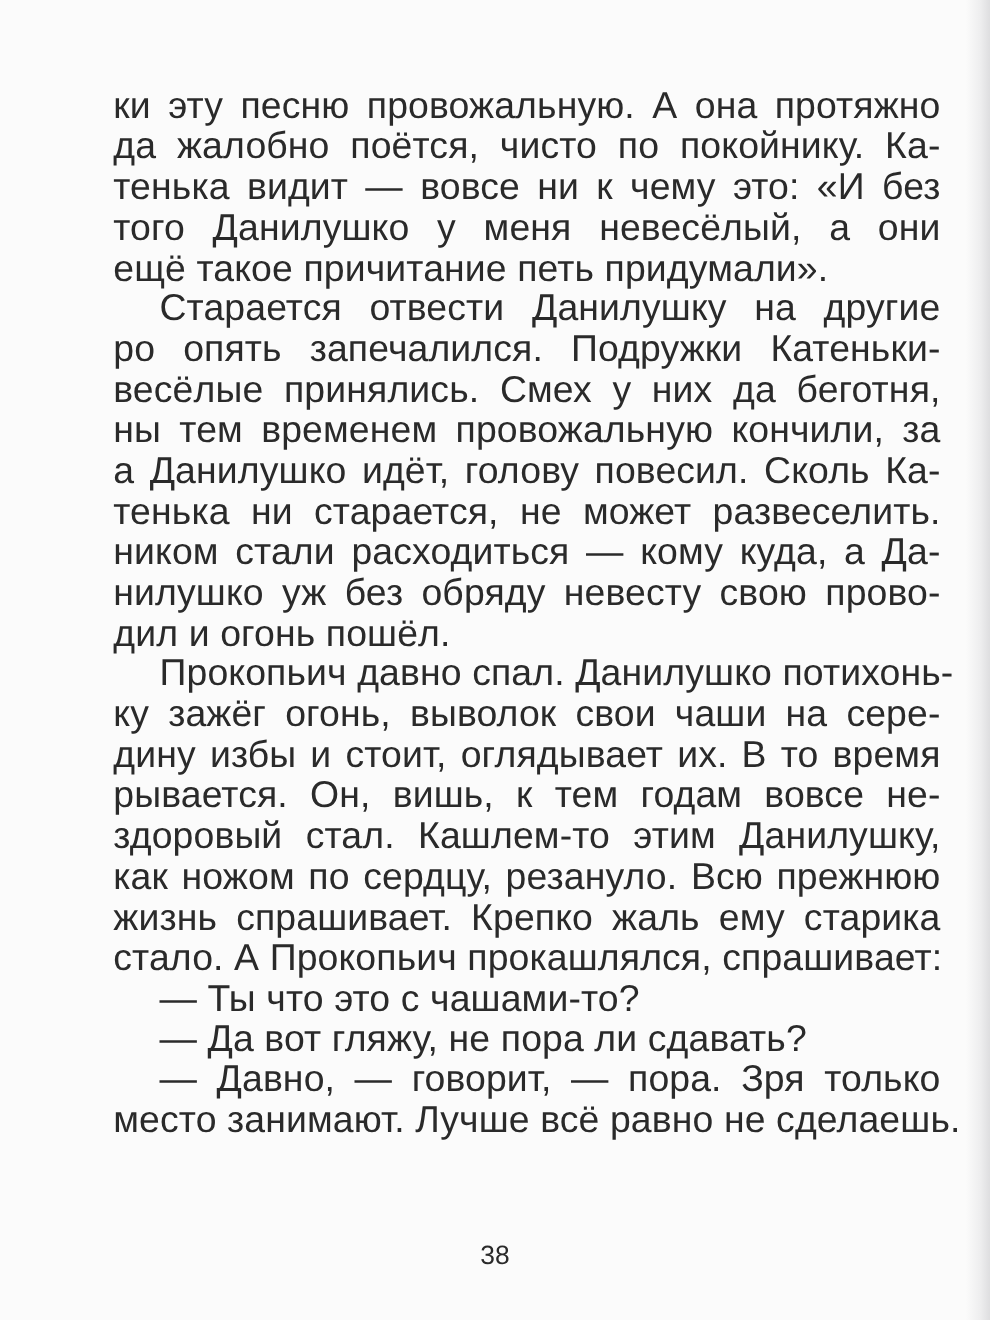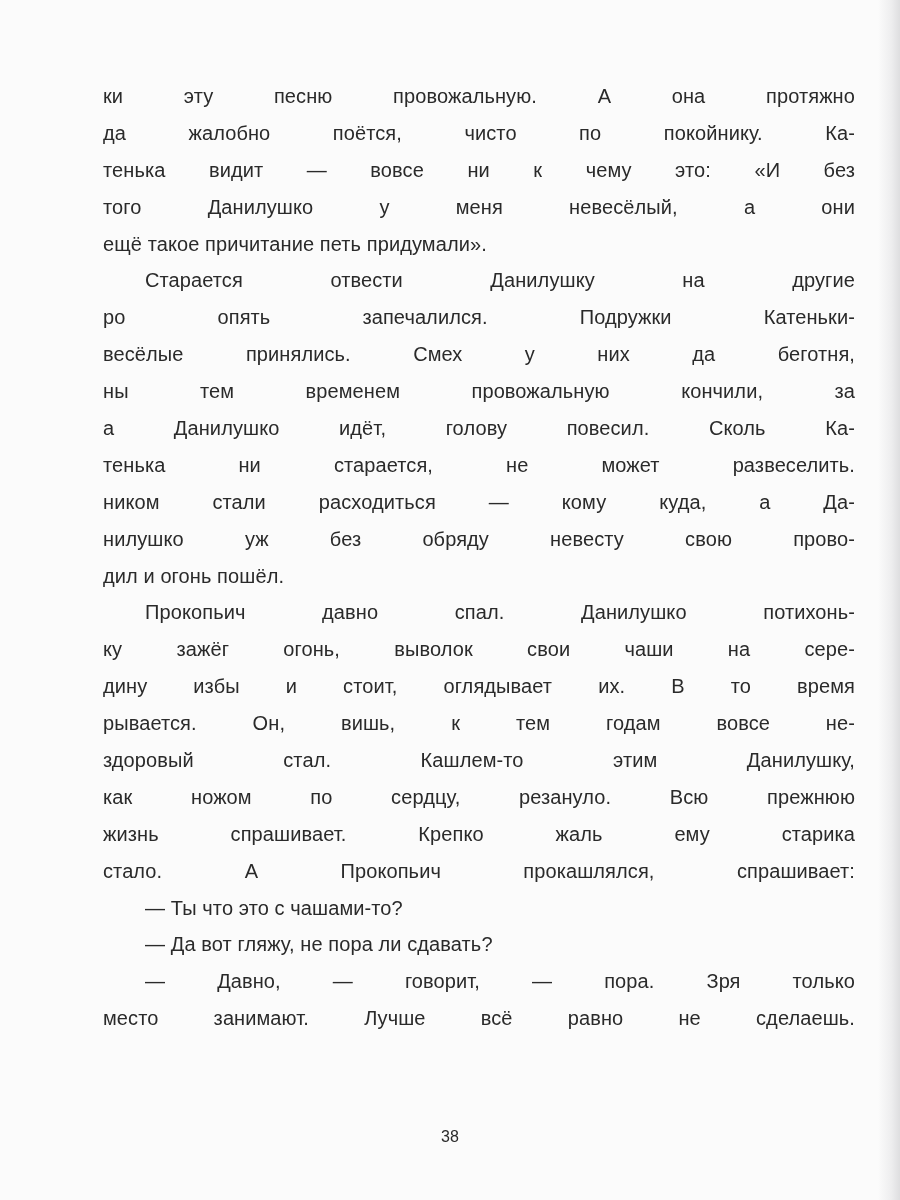--- a/index.html
+++ b/index.html
@@ -22,41 +22,41 @@
       height: 1200px;
       background: linear-gradient(to right, rgba(0,0,0,0) 0%, rgba(120,120,130,0.10) 60%, rgba(90,90,100,0.18) 100%);
     }
     .text-block {
       position: absolute;
       left: 103px;
       top: 78px;
       width: 752px;
     }
     .line {
-      font-size: 20px;
+      font-size: 34px;
       line-height: 36.9px;
       height: 36.9px;
       white-space: nowrap;
       text-align: justify;
       text-align-last: justify;
       letter-spacing: 0.1px;
     }
     .line.last {
       text-align-last: left;
     }
     .line.indent {
       padding-left: 42px;
     }
     .page-number {
       position: absolute;
       left: 0;
       width: 900px;
       top: 1128px;
       text-align: center;
-      font-size: 16px;
+      font-size: 24px;
       color: #2a2a2a;
     }
   </style>
 </head>
 <body>
 
 <div class="page-shade"></div>
 
 <div class="text-block">
 

